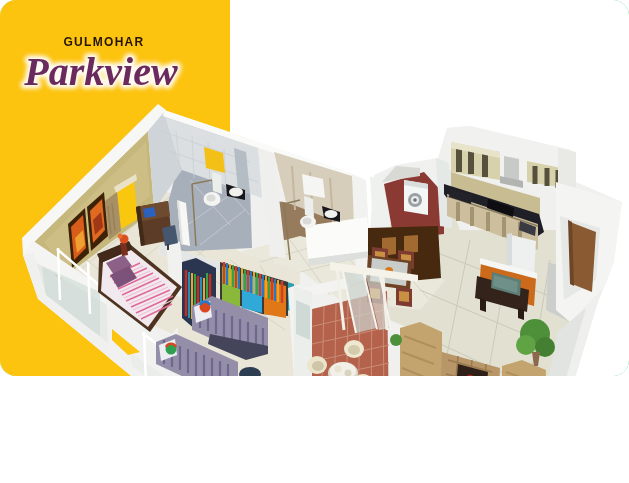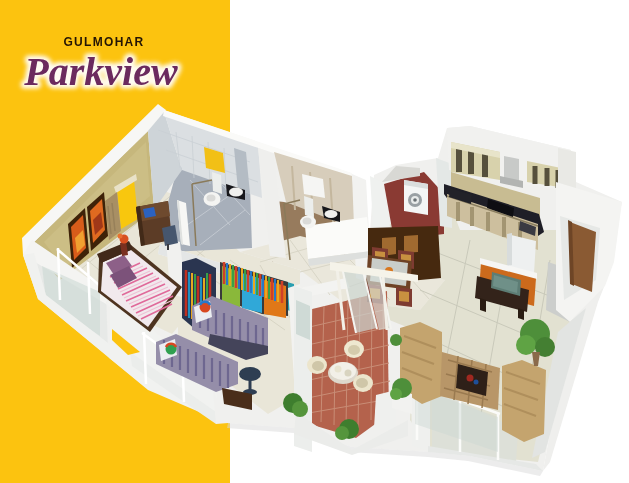--- a/index.html
+++ b/index.html
@@ -1,17 +1,17 @@
 <!DOCTYPE html>
 <html><head>
 <meta charset="utf-8">
 <style>
   html,body{margin:0;padding:0;background:#fff;}
-  #page{position:relative;width:629px;height:483px;overflow:hidden;background:#22c55e;
-        font-family:"Liberation Sans",sans-serif;}
+  #page{position:relative;width:629px;height:376px;overflow:hidden;background:#22c55e;
+        font-family:"Liberation Sans",sans-serif;border-radius:16px;}
   svg{position:absolute;left:0;top:0;}
 </style>
 </head>
 <body>
 <div id="page">
 <svg width="629" height="483" viewBox="0 0 629 483">
   <defs>
     <filter id="glow" x="-30%" y="-30%" width="160%" height="160%">
       <feGaussianBlur stdDeviation="2.2"></feGaussianBlur>
     </filter>

